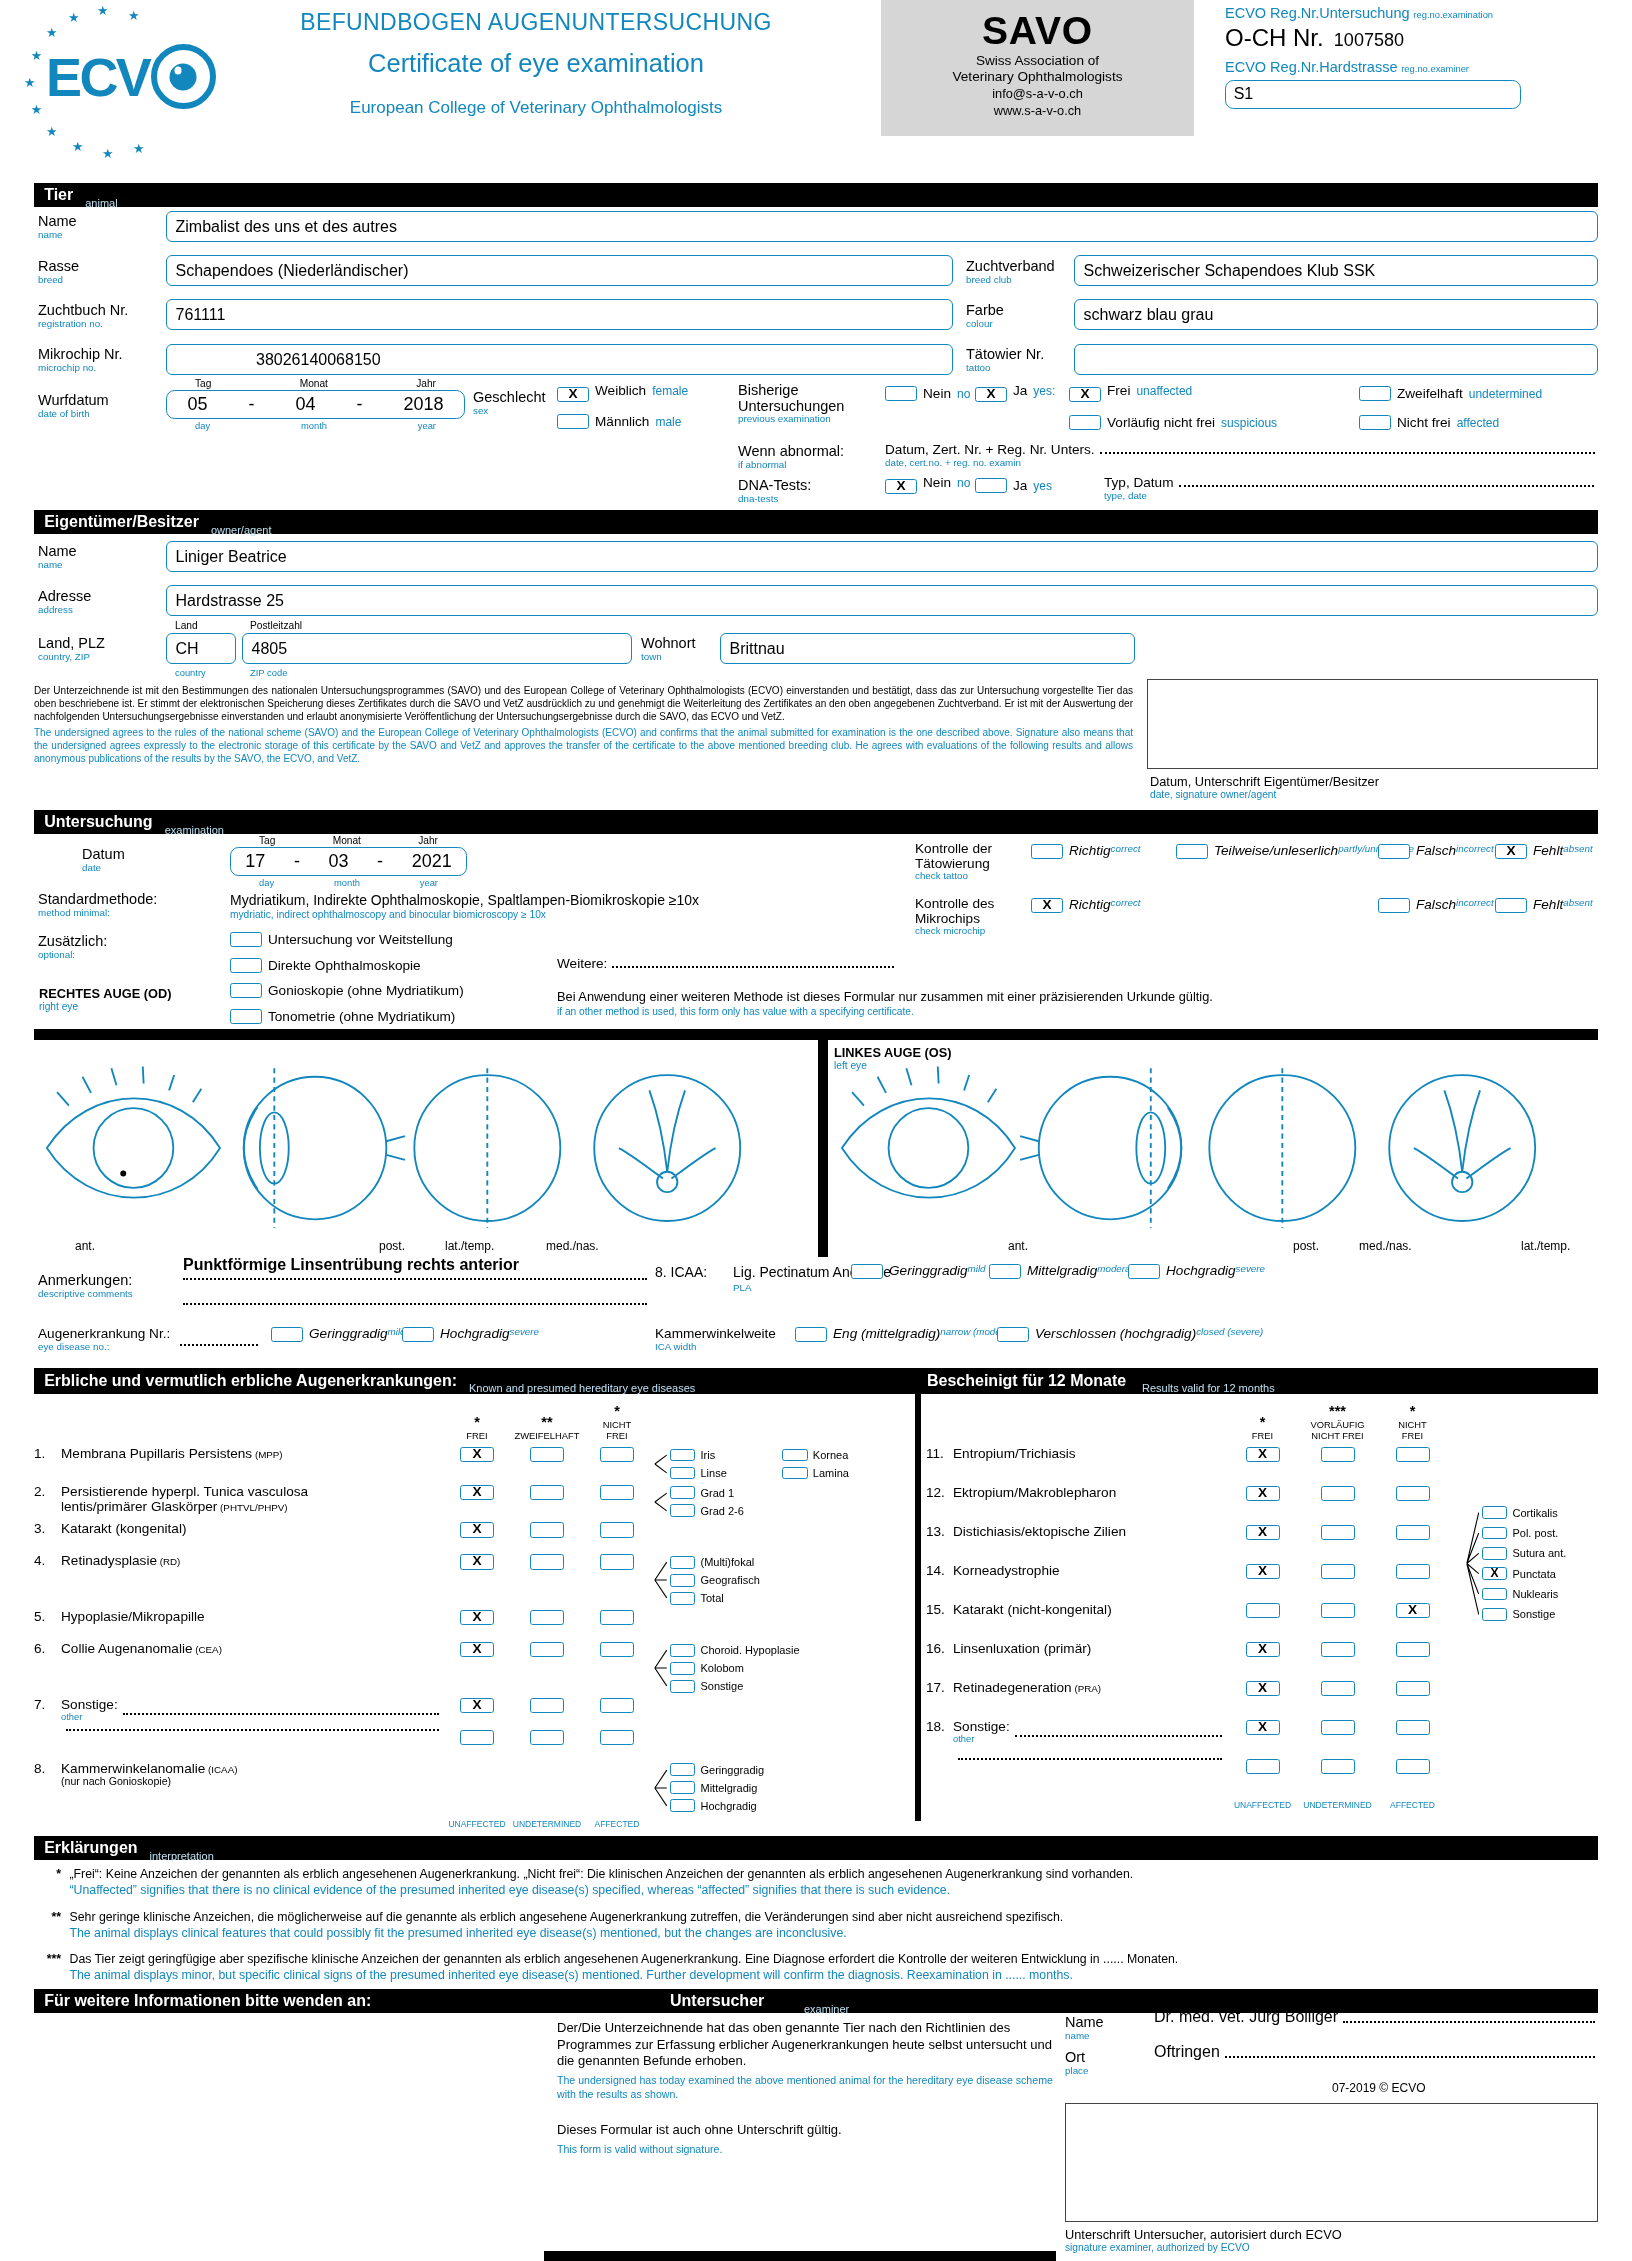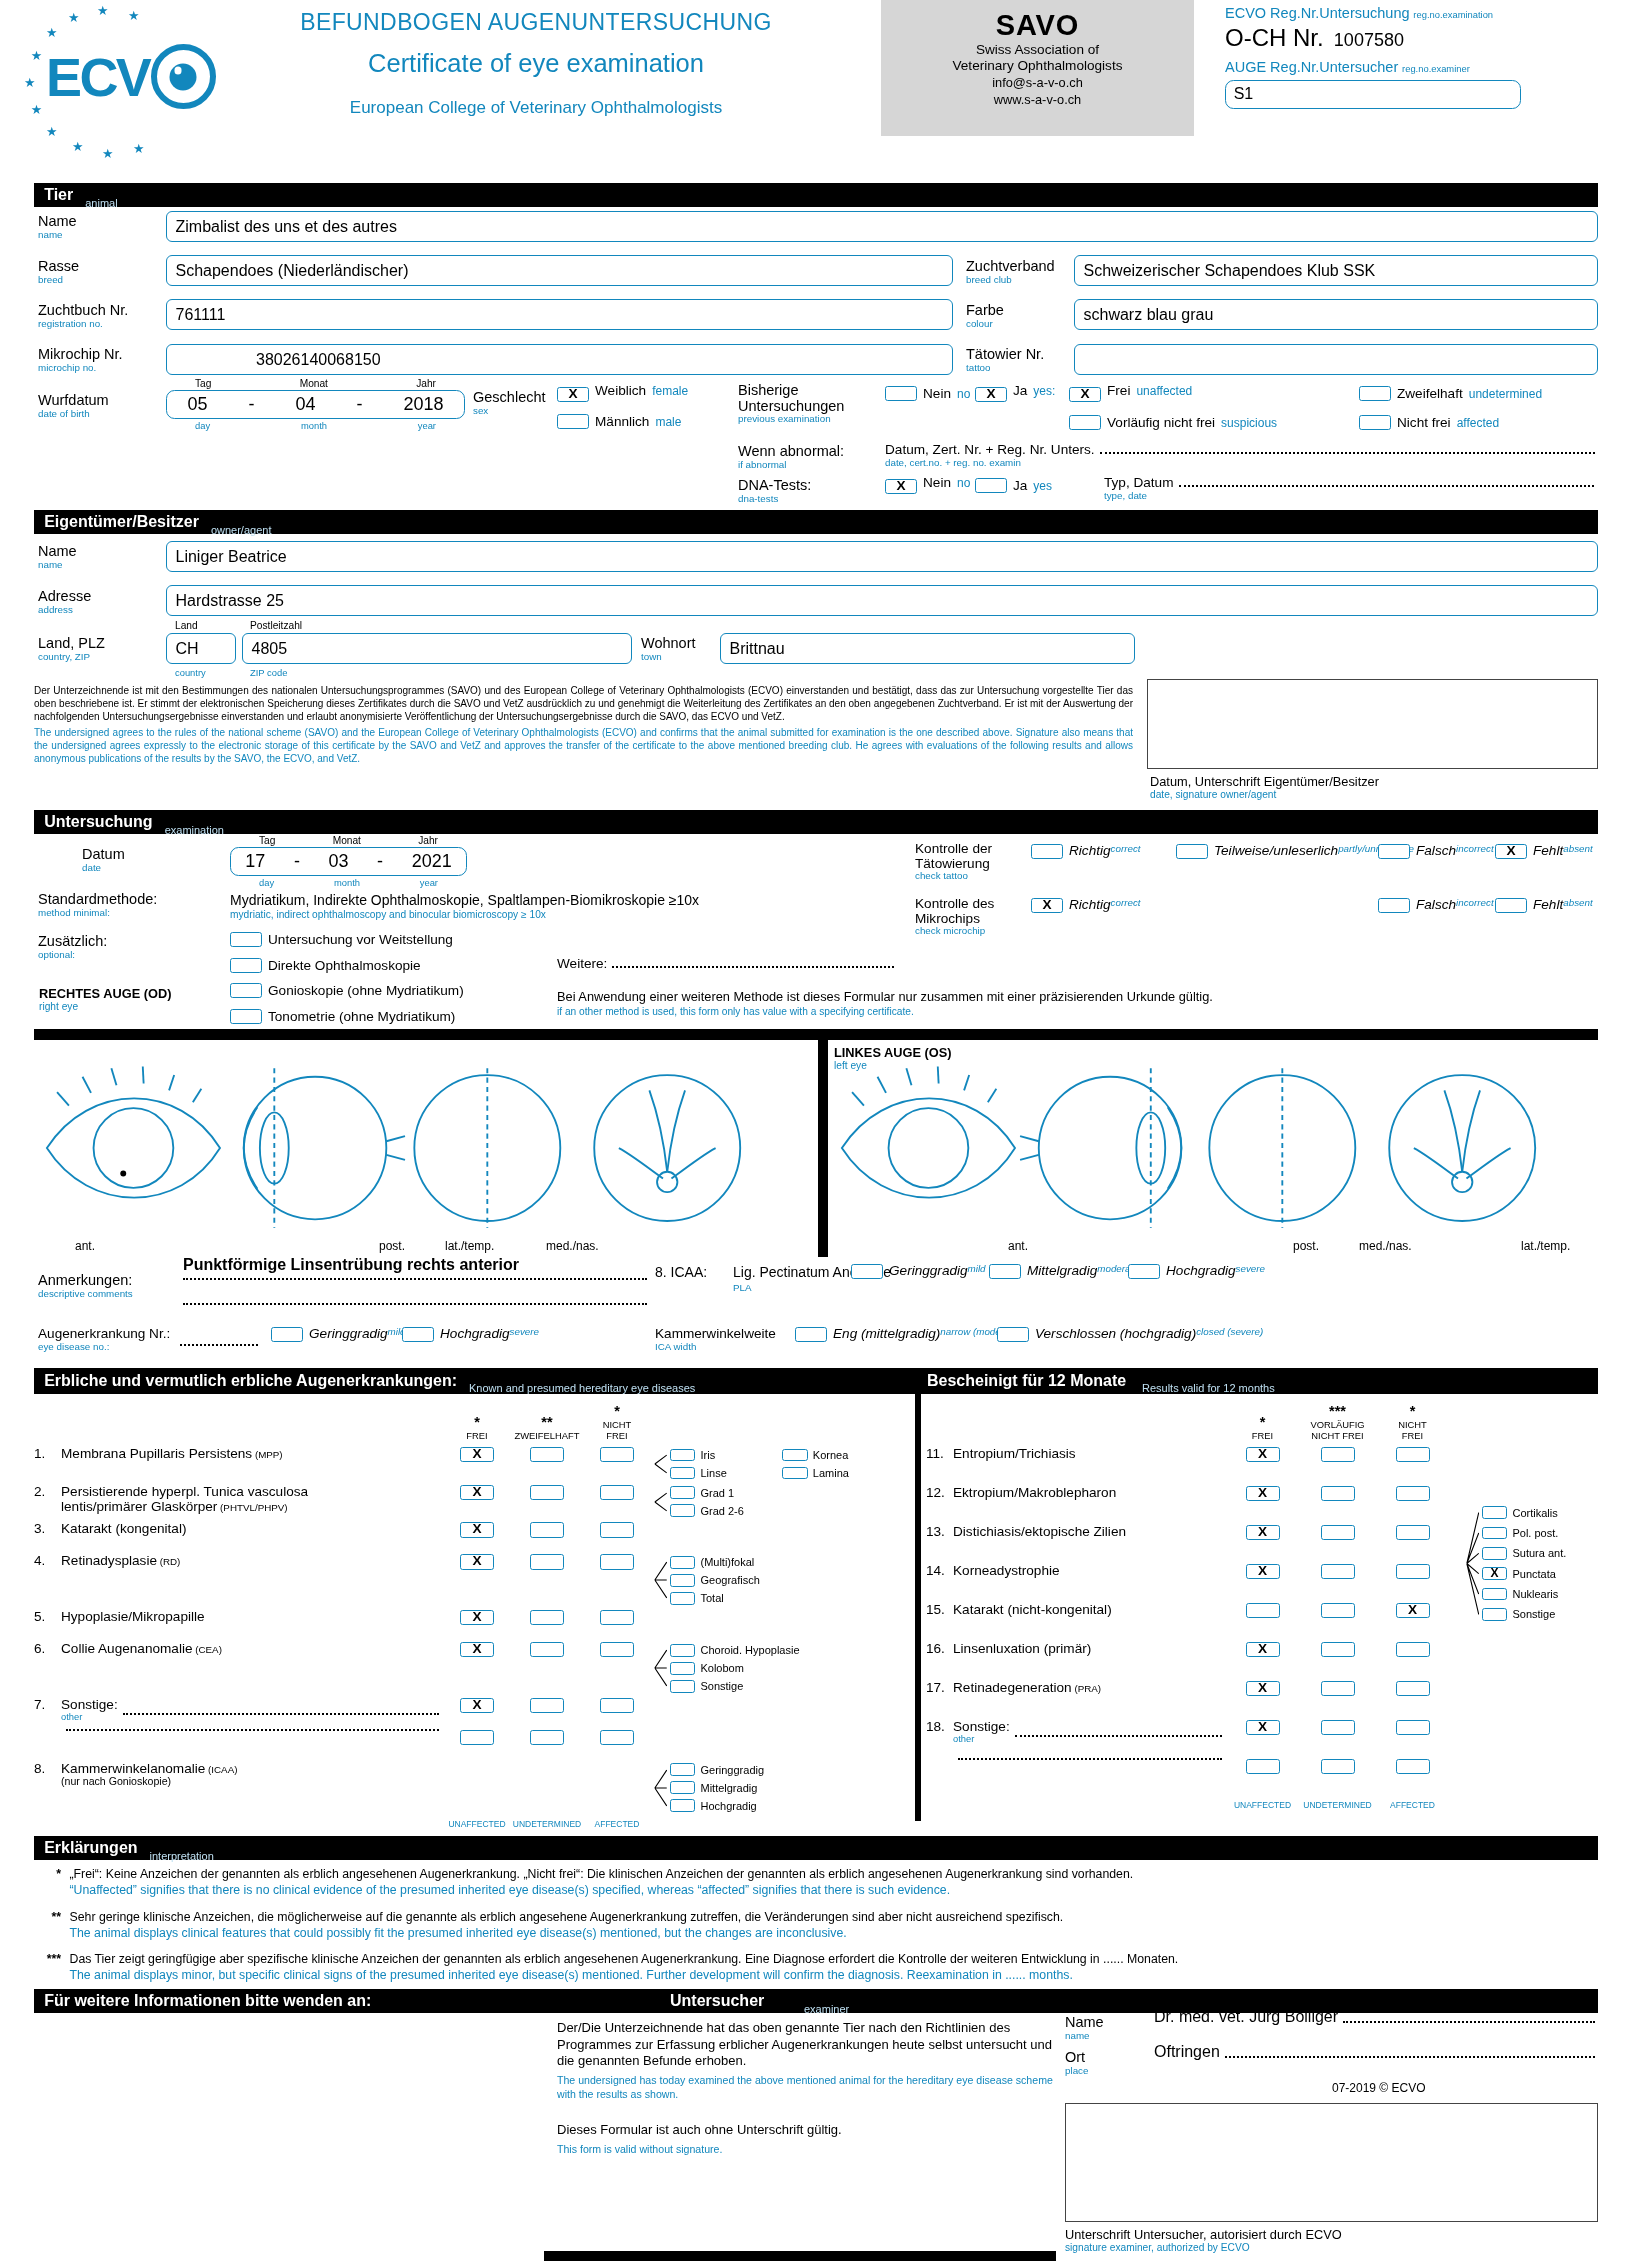--- a/index.html
+++ b/index.html
@@ -30,21 +30,21 @@
 .star{position:absolute;color:var(--blue);font-size:12.8px;}
 .logo-row{position:absolute;left:22px;top:39px;display:flex;align-items:center;}
 .logo-text{font-size:54px;font-weight:bold;color:var(--blue);letter-spacing:-2.6px;}
 .eye-o{display:inline-block;width:65px;height:65px;border:6.8px solid var(--blue);border-radius:50%;position:relative;margin-left:1.7px;flex:none;}
 .eye-o .pupil{position:absolute;left:50%;top:50%;transform:translate(-50%,-50%);width:27px;height:27px;background:var(--blue);border-radius:50%;}
 .eye-o .pupil::after{content:"";position:absolute;width:7.7px;height:7.7px;background:#fff;border-radius:50%;left:4.3px;top:3.4px;}
 .t1{font-size:23px;color:var(--blue);letter-spacing:0.4px;}
 .t2{font-size:25.5px;color:var(--blue);margin-top:13.6px;}
 .t3{font-size:17px;color:var(--blue);margin-top:20.4px;}
 .savo{background:#d6d6d6;text-align:center;padding-top:8.5px;}
-.savo-name{font-size:29px;font-weight:bold;letter-spacing:0.9px;}
+.savo-name{font-size:39px;font-weight:bold;letter-spacing:0.9px;}
 .savo-line{font-size:13.6px;line-height:1.25;}
 .savo-line:first-of-type{margin-top:3.4px;}
 .savo-contact{font-size:12.8px;line-height:1.3;}
 .savo-contact:first-of-type{margin-top:6.8px;}
 .regline{color:var(--blue);white-space:nowrap;}
 .regline .rb{font-size:14.5px;}
 .regline .rs{font-size:9.4px;}
 .regno{margin-top:3.4px;}
 .regno .rp{font-size:24px;}
 .regno .rv{font-size:18px;margin-left:10.2px;}
@@ -139,21 +139,21 @@
     <div class="savo-name" data-name="savo-name">SAVO</div>
     <div class="savo-line" data-name="savo-line-1">Swiss Association of</div>
     <div class="savo-line" data-name="savo-line-2">Veterinary Ophthalmologists</div>
     <div class="savo-contact" data-name="savo-email">info@s-a-v-o.ch</div>
     <div class="savo-contact" data-name="savo-website">www.s-a-v-o.ch</div>
   </div>
 
   <div class="abs" style="left:1225px;top:5.1px;width:379px" data-name="registration-block">
     <div class="regline" data-name="exam-reg-label"><span class="rb">ECVO Reg.Nr.Untersuchung</span> <span class="rs">reg.no.examination</span></div>
     <div class="regno" data-name="exam-number-row"><span class="rp" data-name="exam-number-prefix">O-CH Nr.</span><span class="rv" data-name="exam-number">1007580</span></div>
-    <div class="regline" style="margin-top:6.8px" data-name="examiner-reg-label"><span class="rb">AUGE Reg.Nr.Untersucher</span> <span class="rs">reg.no.examiner</span></div>
+    <div class="regline" style="margin-top:6.8px" data-name="examiner-reg-label"><span class="rb">ECVO Reg.Nr.Hardstrasse</span> <span class="rs">reg.no.examiner</span></div>
     <div class="exfield" data-name="examiner-number-field">
         <span data-name="examiner-number">S1</span>
       </div>
   </div>
 
   <div class="bar" style="top:183px" data-name="section-bar-animal">
     <span class="t">Tier</span>
       <span class="e">animal</span>
   </div>
 

